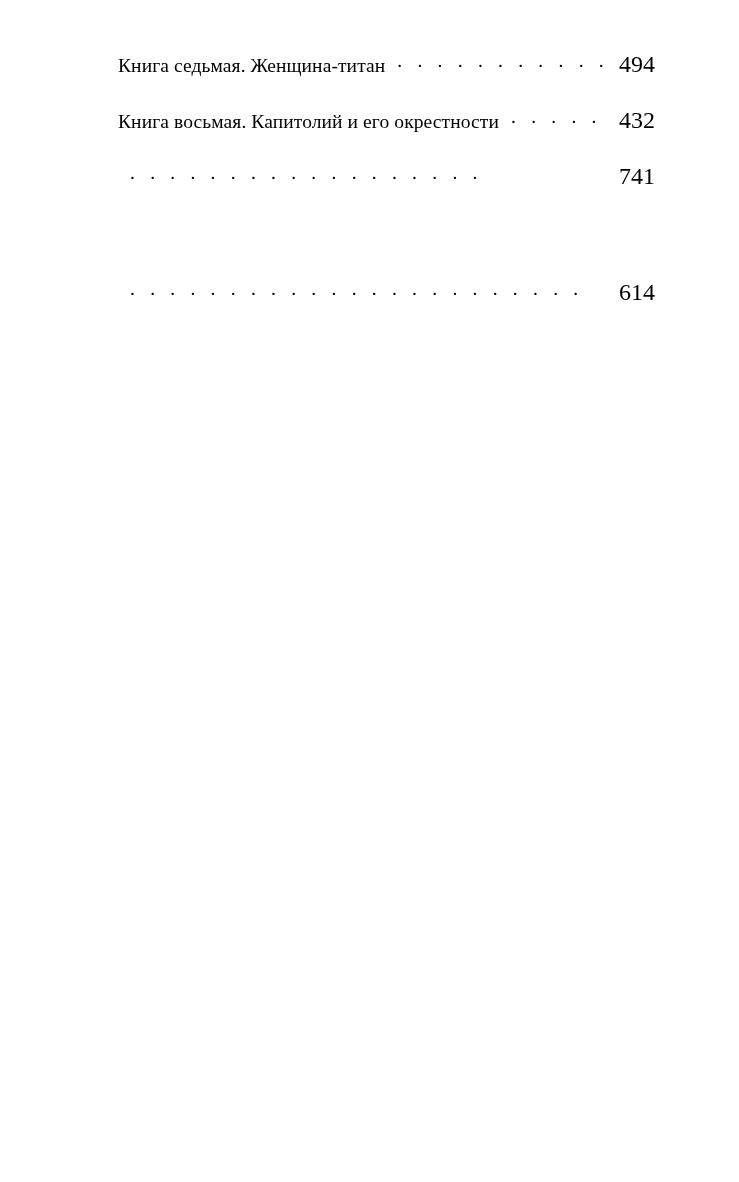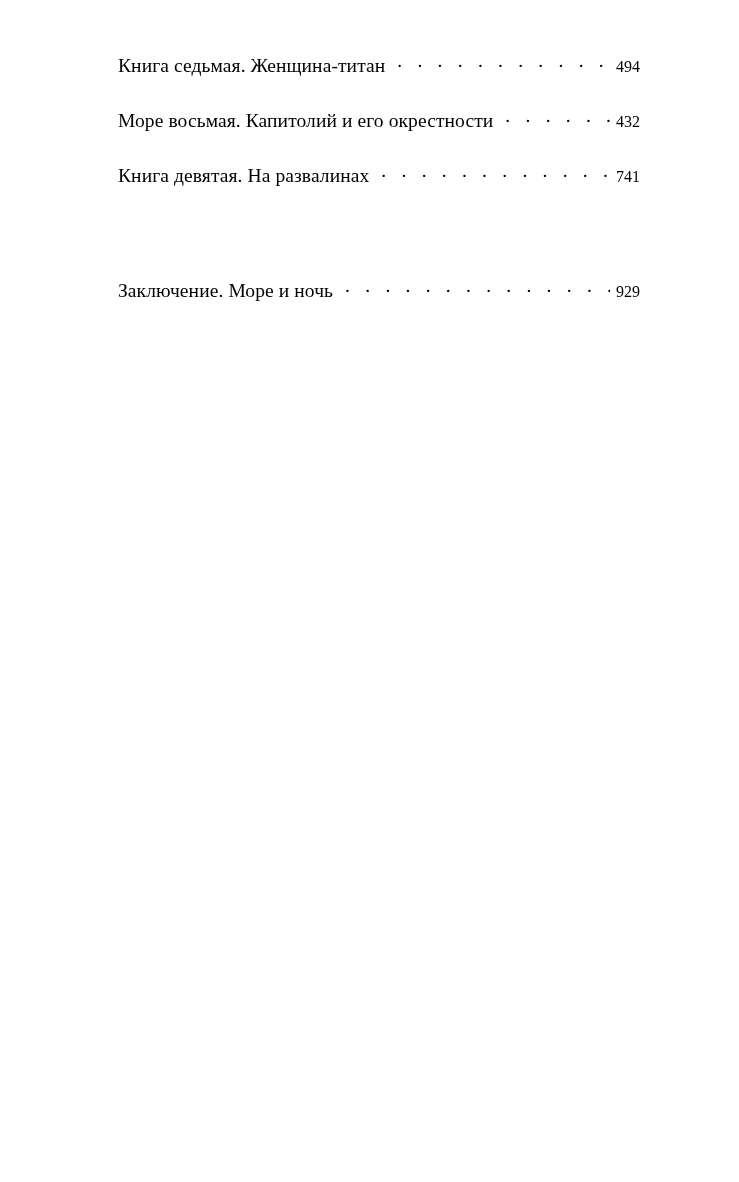--- a/index.html
+++ b/index.html
@@ -55,22 +55,22 @@
     letter-spacing: 5.2px;
     color: #000;
     position: absolute;
     bottom: 0.06em;
     left: 0;
     white-space: nowrap;
   }
   .toc-entry .page-num {
     flex: 0 0 auto;
     width: 42px;
-    text-align: left;
-    font-size: 16px;
+    text-align: center;
+    font-size: 24px;
   }
   .gap-block {
     height: 60px;
   }
 </style>
 </head>
 <body>
 
 <div class="page">
 
@@ -78,39 +78,37 @@
 
     <div class="toc-entry">
       <span class="title">Книга седьмая. Женщина-титан</span>
       <span class="leader">
           <span class="dots">. . . . . . . . . . . . . . . . .</span>
         </span>
       <span class="page-num">494</span>
     </div>
 
     <div class="toc-entry">
-      <span class="title">Море восьмая. Капитолий и его окрестности</span>
+      <span class="title">Книга восьмая. Капитолий и его окрестности</span>
       <span class="leader">
           <span class="dots">. . . . . .</span>
         </span>
       <span class="page-num">432</span>
     </div>
 
     <div class="toc-entry">
-      <span class="title">Книга девятая. На развалинах</span>
       <span class="leader">
           <span class="dots">. . . . . . . . . . . . . . . . . .</span>
         </span>
       <span class="page-num">741</span>
     </div>
 
     <div class="gap-block"></div>
 
     <div class="toc-entry">
-      <span class="title">Заключение. Море и ночь</span>
       <span class="leader">
           <span class="dots">. . . . . . . . . . . . . . . . . . . . . . .</span>
         </span>
-      <span class="page-num">929</span>
+      <span class="page-num">614</span>
     </div>
 
   </div>
 </div>
 
 </body></html>

